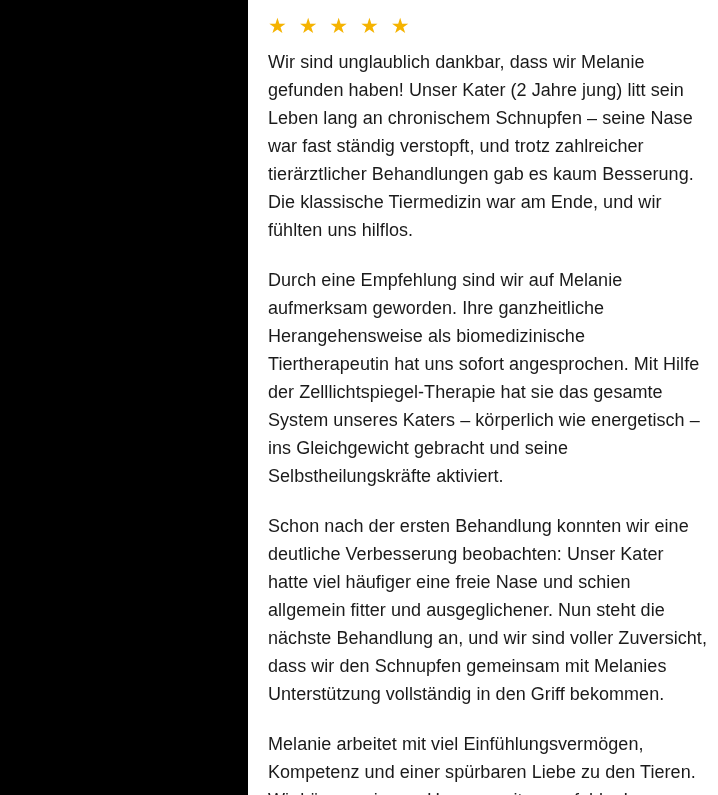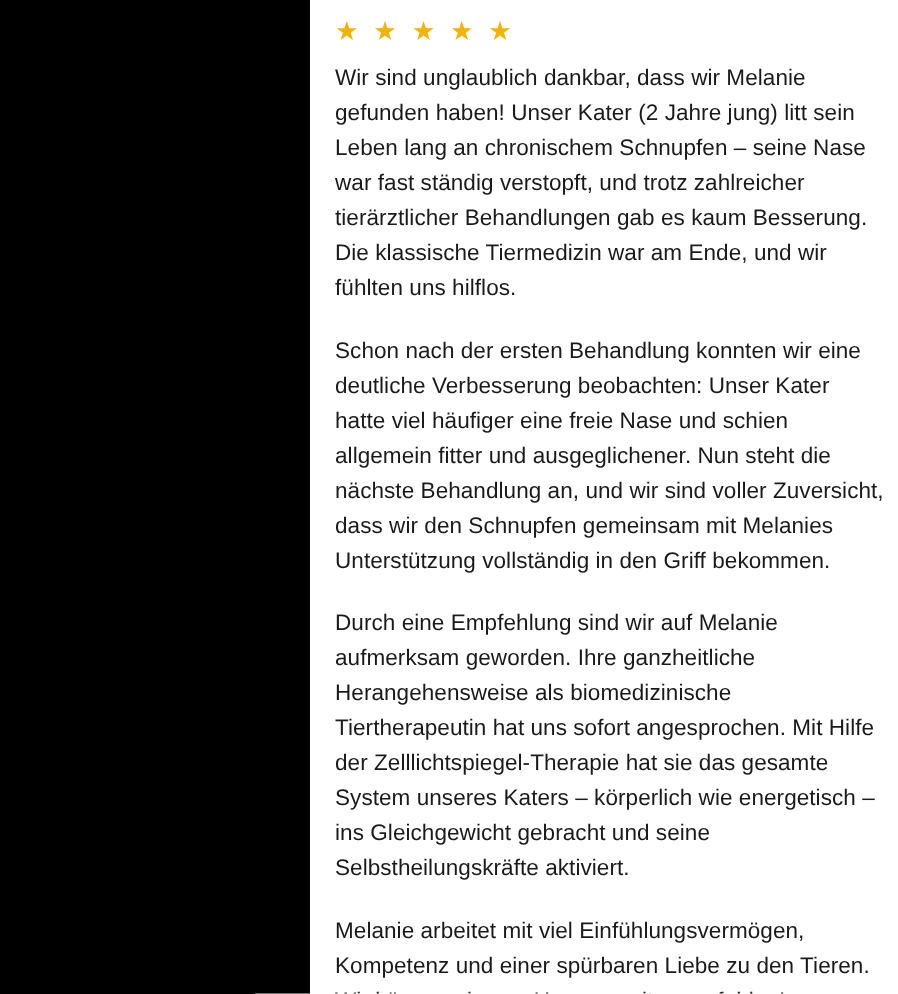--- a/index.html
+++ b/index.html
@@ -72,18 +72,18 @@
 
     <div class="stars">
       <span class="star">★</span>
       <span class="star">★</span>
       <span class="star">★</span>
       <span class="star">★</span>
       <span class="star">★</span>
     </div>
 
     <p class="para">Wir sind unglaublich dankbar, dass wir Melanie gefunden haben! Unser Kater (2 Jahre jung) litt sein Leben lang an chronischem Schnupfen – seine Nase war fast ständig verstopft, und trotz zahlreicher tierärztlicher Behandlungen gab es kaum Besserung. Die klassische Tiermedizin war am Ende, und wir fühlten uns hilflos.</p>
+    <p class="para">Durch eine Empfehlung sind wir auf Melanie aufmerksam geworden. Ihre ganzheitliche Herangehensweise als biomedizinische Tiertherapeutin hat uns sofort angesprochen. Mit Hilfe der Zelllichtspiegel-Therapie hat sie das gesamte System unseres Katers – körperlich wie energetisch – ins Gleichgewicht gebracht und seine Selbstheilungskräfte aktiviert.</p>
     <p class="para">Schon nach der ersten Behandlung konnten wir eine deutliche Verbesserung beobachten: Unser Kater hatte viel häufiger eine freie Nase und schien allgemein fitter und ausgeglichener. Nun steht die nächste Behandlung an, und wir sind voller Zuversicht, dass wir den Schnupfen gemeinsam mit Melanies Unterstützung vollständig in den Griff bekommen.</p>
-    <p class="para">Durch eine Empfehlung sind wir auf Melanie aufmerksam geworden. Ihre ganzheitliche Herangehensweise als biomedizinische Tiertherapeutin hat uns sofort angesprochen. Mit Hilfe der Zelllichtspiegel-Therapie hat sie das gesamte System unseres Katers – körperlich wie energetisch – ins Gleichgewicht gebracht und seine Selbstheilungskräfte aktiviert.</p>
     <p class="para">Melanie arbeitet mit viel Einfühlungsvermögen, Kompetenz und einer spürbaren Liebe zu den Tieren. Wir können sie von Herzen weiterempfehlen!</p>
 
   </div>
 </div>
 
 </body></html>

